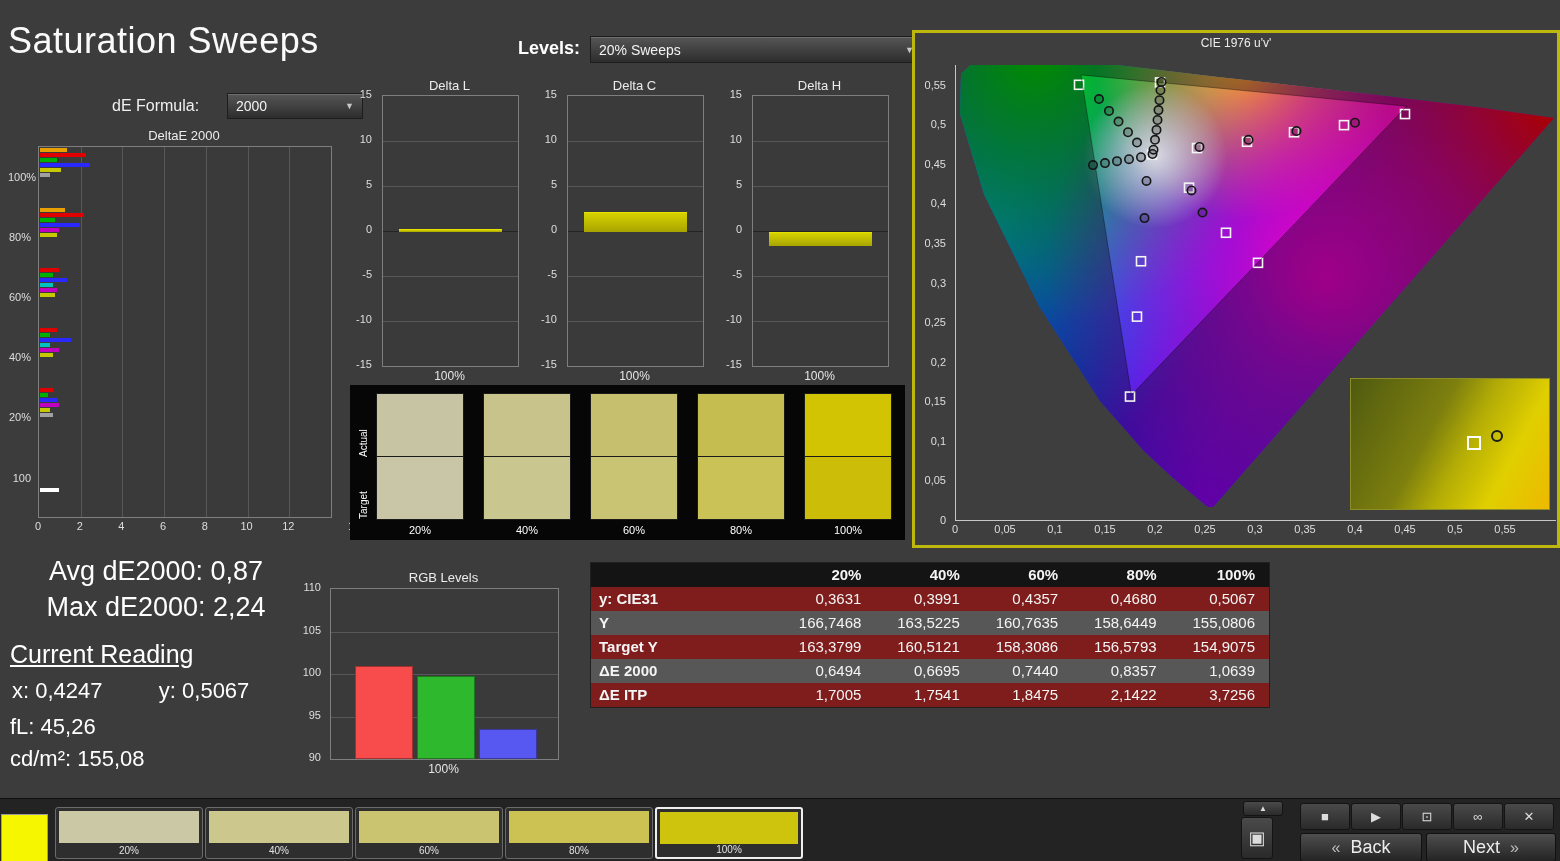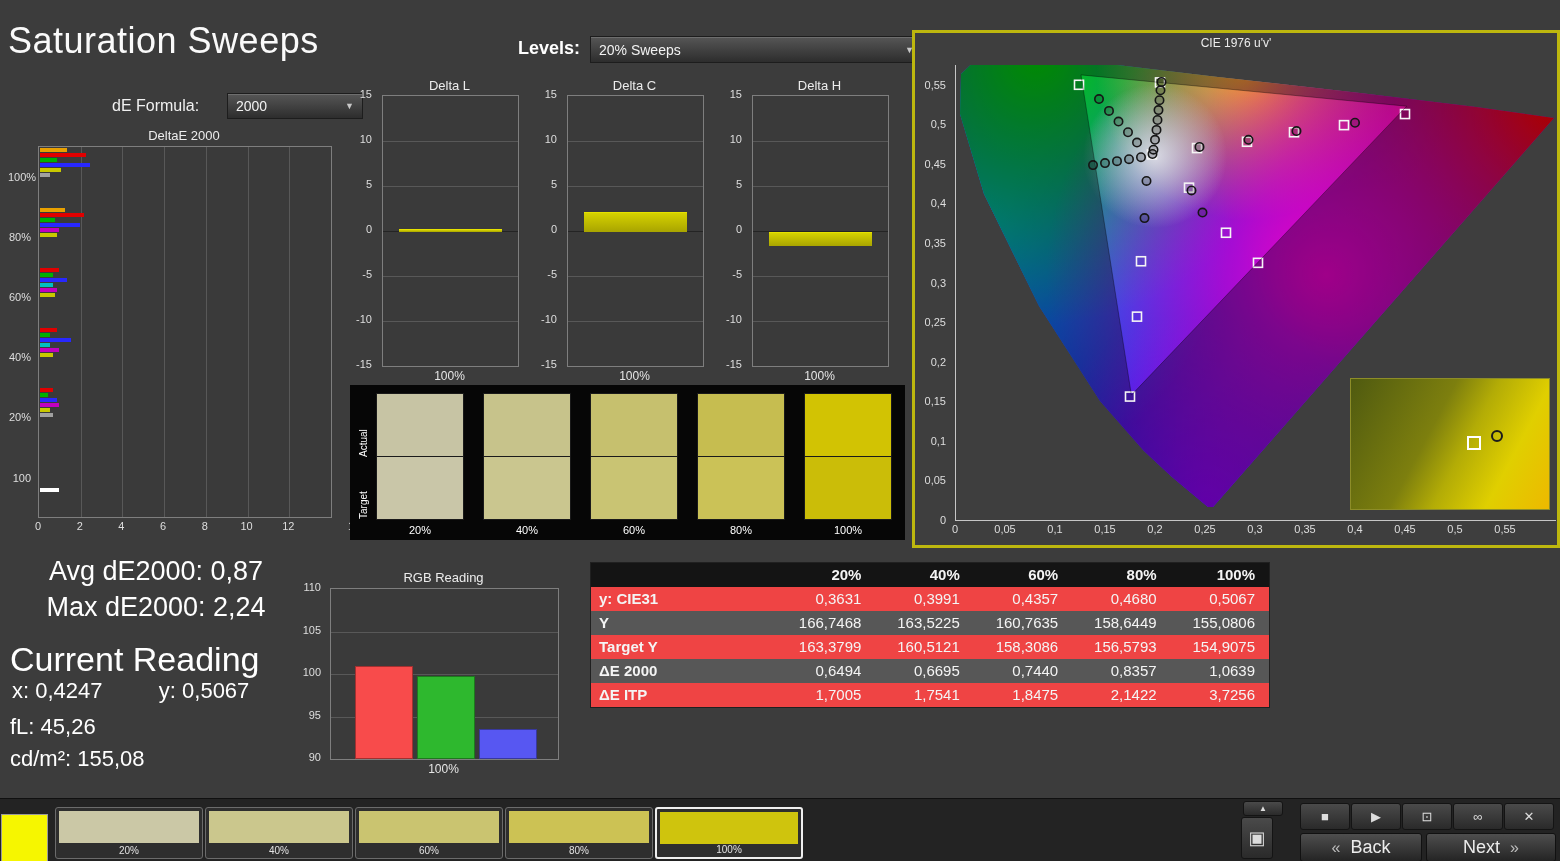--- a/index.html
+++ b/index.html
@@ -61,42 +61,42 @@
   #cie-yticks{left:2px;top:32px;width:34px;height:455px;}
   #cie-xticks{left:40px;top:490px;width:600px;height:14px;}
   #cie-inset{left:435px;top:345px;width:198px;height:130px;border:1px solid #8d8d28;
      background:linear-gradient(118deg,#4f5a10 0%,#7d7f0e 40%,#b3ac06 56%,#e0cf00 76%,#edb900 100%);}
   #inset-square{position:absolute;width:10px;height:10px;border:2px solid #fff;}
   #inset-circle{position:absolute;width:8px;height:8px;border:2px solid #1c1c1c;border-radius:50%;}
 
   
   .stat-big{left:0;top:556px;width:312px;text-align:center;font-size:27px;color:#fff;}
   #stat-max{top:592px;}
-  #stat-current{left:10px;top:640px;font-size:34px;color:#fff;}
+  #stat-current{left:10px;top:640px;font-size:25px;color:#fff;text-decoration:underline;}
   .stat-med{font-size:22px;color:#fff;}
   #stat-xy{left:12px;top:678px;}
   #stat-xy .sep{display:inline-block;width:44px;}
   #stat-fl{left:10px;top:714px;}
   #stat-cd{left:10px;top:746px;}
 
   
   #rgb{left:302px;top:568px;width:262px;height:214px;}
   #rgb .chart-title{position:absolute;left:28px;top:2px;width:227px;}
   #rgb .plot{left:28px;top:20px;width:227px;height:170px;}
   #rgb .ylabels{position:absolute;left:0;top:20px;width:24px;height:170px;}
   #rgb .xlabel{position:absolute;left:28px;top:194px;width:227px;text-align:center;font-size:12px;color:#e6e6e6;}
 
   
   #mtable{left:590px;top:562px;width:678px;border:1px solid #202020;}
   .trow{display:flex;height:24px;line-height:24px;font-size:15px;color:#f4f4f4;}
   .trow .lcell{width:186px;font-weight:bold;padding-left:8px;box-sizing:border-box;}
   .trow .vcell{flex:1;text-align:right;padding-right:14px;}
   .thead{background:#141414;font-weight:bold;}
   .trow.even{background:#575757;}
-  .trow.odd{background:#ef4444;}
+  .trow.odd{background:#7f1d1d;}
 
   
   #bottombar{left:0;top:798px;width:1560px;height:63px;background:#232323;border-top:1px solid #101010;}
   #current-swatch{position:absolute;left:1px;top:15px;width:45px;height:46px;background:#f6f600;border:1px solid #9a9a9a;cursor:pointer;}
   .tile{position:absolute;top:8px;width:148px;height:52px;border:1px solid #6b6b6b;border-radius:3px;background:#2e2e2e;cursor:pointer;box-sizing:border-box;}
   .tile.selected{border:2px solid #efefef;}
   .tile .sw{position:absolute;left:3px;right:3px;top:3px;height:32px;}
   .tile .tl{position:absolute;left:0;right:0;bottom:2px;text-align:center;font-size:10px;color:#e2e2e2;}
   .smallbtn{position:absolute;background:linear-gradient(#4a4a4a,#2a2a2a);border:1px solid #141414;border-radius:3px;
             color:#ddd;display:flex;align-items:center;justify-content:center;cursor:pointer;}
@@ -433,21 +433,21 @@
   <div class="abs stat-med" id="stat-fl">
     <span>fL:</span>
     <span>45,26</span>
   </div>
   <div class="abs stat-med" id="stat-cd">
     <span>cd/m²:</span>
     <span>155,08</span>
   </div>
 
   <div class="abs" id="rgb">
-    <div class="chart-title">RGB Reading</div>
+    <div class="chart-title">RGB Levels</div>
     <div class="plot">
         <div class="hgrid" style="top: 42.5px;"></div>
         <div class="hgrid" style="top: 85px;"></div>
         <div class="hgrid" style="top: 127.5px;"></div>
         <div style="position: absolute; left: 24px; width: 58px; top: 77.35px; height: 92.65px; background: rgb(248, 75, 75); box-shadow: rgba(0, 0, 0, 0.35) 0px 0px 0px 1px inset;"></div>
         <div style="position: absolute; left: 86px; width: 58px; top: 86.7px; height: 83.3px; background: rgb(46, 184, 46); box-shadow: rgba(0, 0, 0, 0.35) 0px 0px 0px 1px inset;"></div>
         <div style="position: absolute; left: 148px; width: 58px; top: 140.25px; height: 29.75px; background: rgb(87, 87, 242); box-shadow: rgba(0, 0, 0, 0.35) 0px 0px 0px 1px inset;"></div>
       </div>
     <div class="ylabels">
         <div class="tick" style="top: -7px; left: 0px; right: 5px; text-align: right;">110</div>

